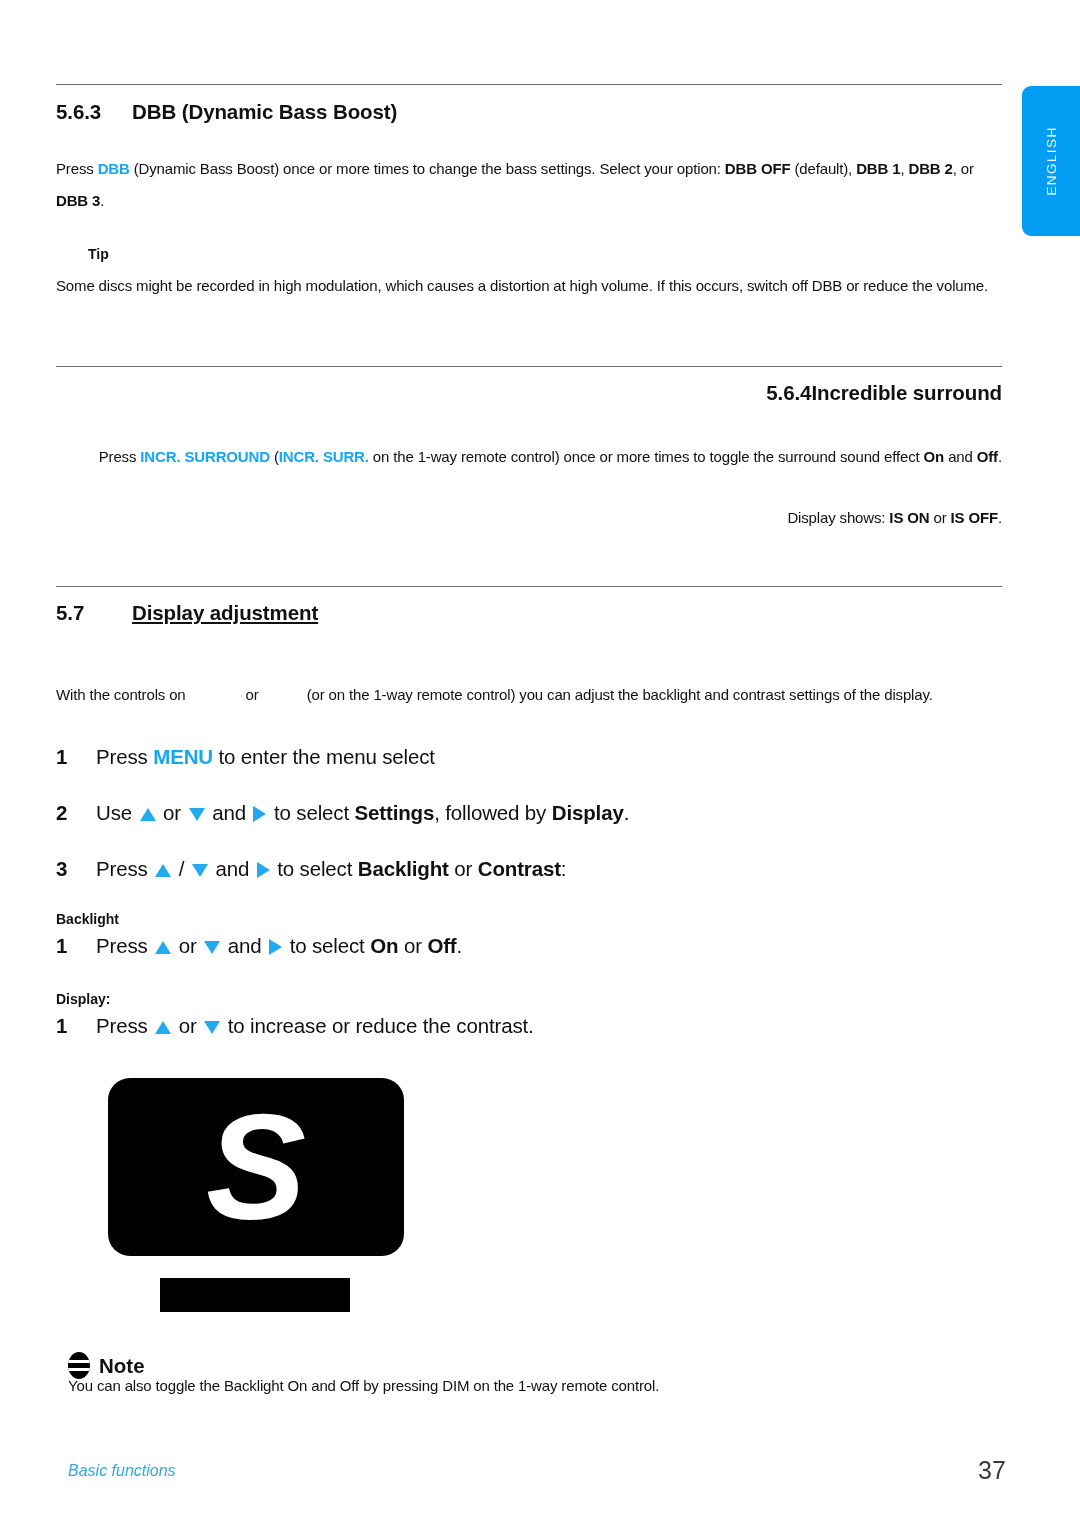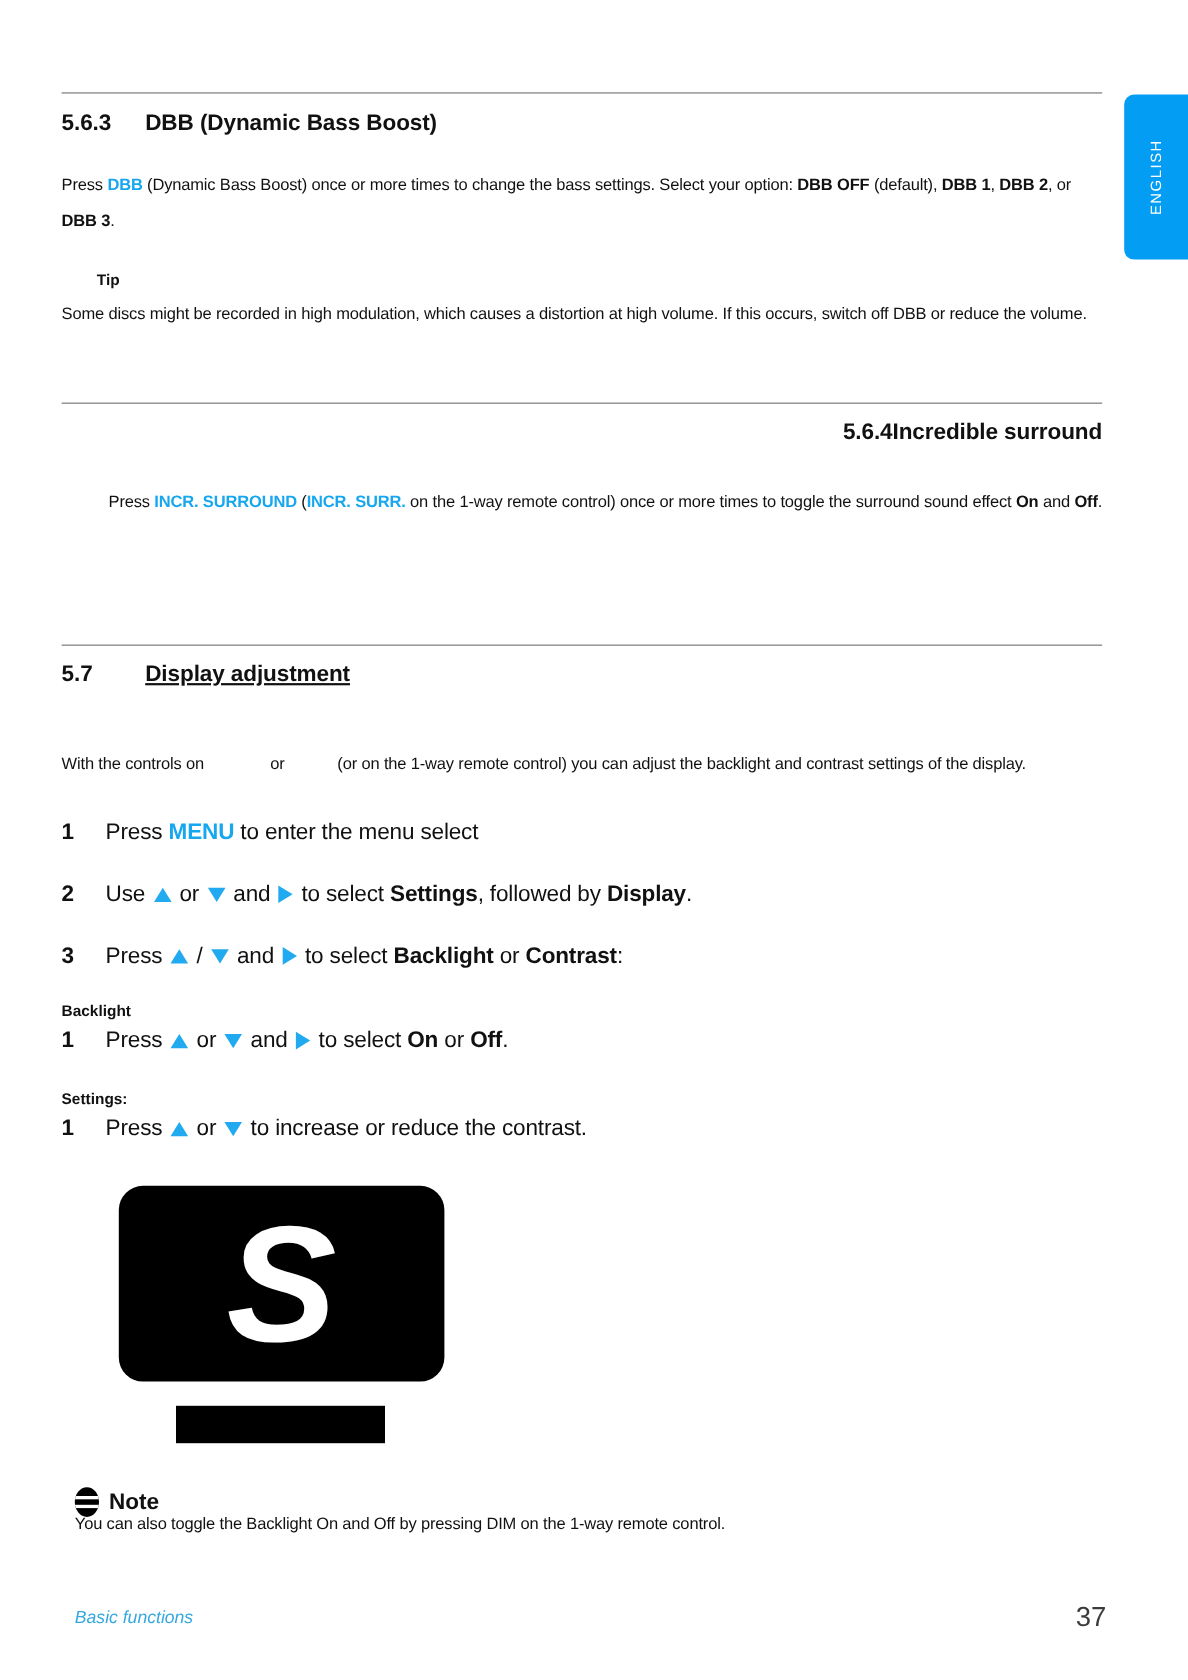--- a/index.html
+++ b/index.html
@@ -240,20 +240,23 @@
   </div>
 
   <div class="col" style="top:366px;text-align:right;">
     <hr class="rule">
     <h2 class="sec" style="margin-top:14px;">
       <span class="num">5.6.4</span><span>Incredible surround</span>
     </h2>
     <p class="body" style="margin-top:36px;">
       <span>Press </span><span class="blue">INCR. SURROUND</span><span> (</span><span class="blue">INCR. SURR.</span><span> on the 1-way remote control) once or more times to toggle the surround sound effect </span><b>On</b><span> and </span><b>Off</b><span>.</span>
     </p>
+    <p class="body" style="margin-top:29px;">
+      <span>Display shows: </span><b>IS ON</b><span> or </span><b>IS OFF</b><span>.</span>
+    </p>
   </div>
 
   <div class="col" style="top:586px;">
     <hr class="rule">
     <h2 class="sec" style="margin-top:14px;text-decoration:underline;">
       <span class="num">5.7</span><span>Display adjustment</span>
     </h2>
 
     <p class="body" style="margin-top:54px;">
       <span>With the controls on </span><span class="icon-gap"></span><span> or </span><span class="icon-gap-sm"></span><span> (or on the 1-way remote control) you can adjust the backlight and contrast settings of the display.</span>
@@ -273,21 +276,21 @@
       <span class="idx">3</span>
       <span>Press </span><span class="arrow up"></span><span> / </span><span class="arrow down"></span><span> and </span><span class="arrow right"></span><span> to select </span><b>Backlight</b><span> or </span><b>Contrast</b><span>:</span>
     </div>
 
     <h3 class="callout" style="margin-top:26px;">Backlight</h3>
     <div class="step" style="margin-top:3px;">
       <span class="idx">1</span>
       <span>Press </span><span class="arrow up"></span><span> or </span><span class="arrow down"></span><span> and </span><span class="arrow right"></span><span> to select </span><b>On</b><span> or </span><b>Off</b><span>.</span>
     </div>
 
-    <h3 class="callout" style="margin-top:29px;">Settings:</h3>
+    <h3 class="callout" style="margin-top:29px;">Display:</h3>
     <div class="step" style="margin-top:3px;">
       <span class="idx">1</span>
       <span>Press </span><span class="arrow up"></span><span> or </span><span class="arrow down"></span><span> to increase or reduce the contrast.</span>
     </div>
   </div>
 
   <div class="illus">
     <div class="illus-screen">
       <div class="illus-letter">S</div>
     </div>

